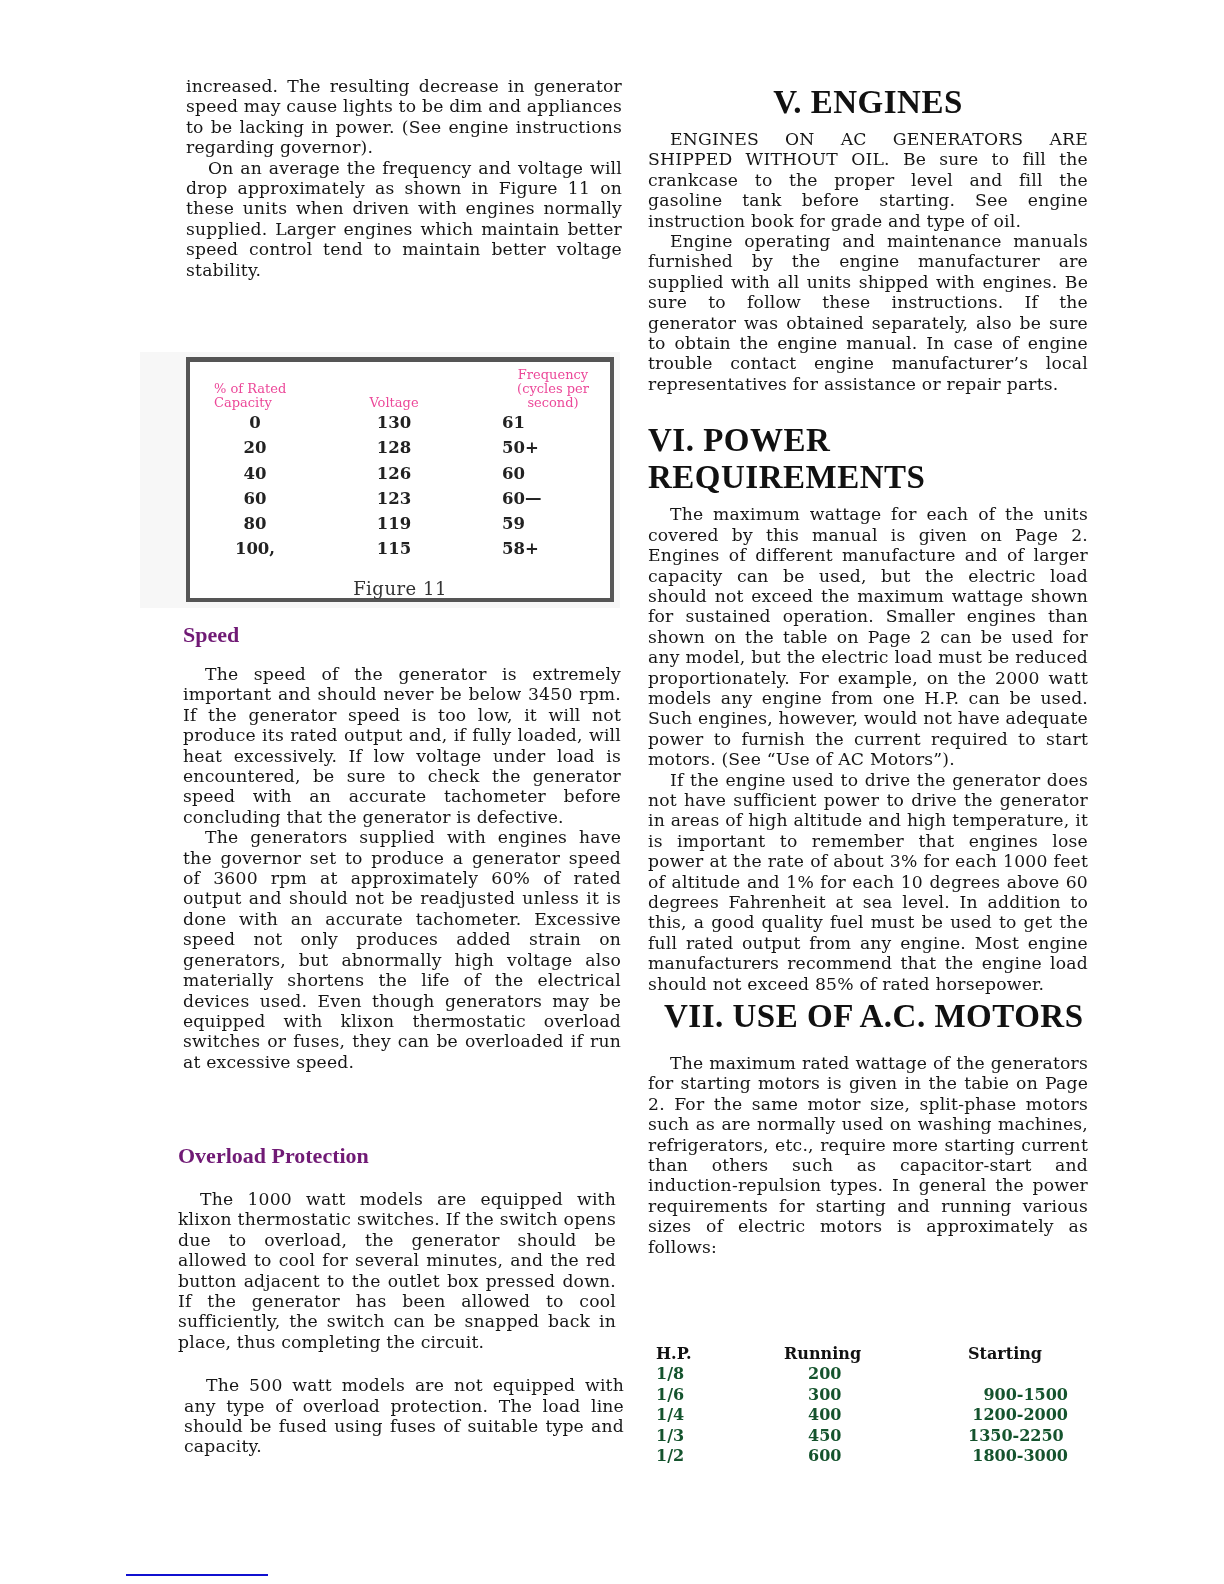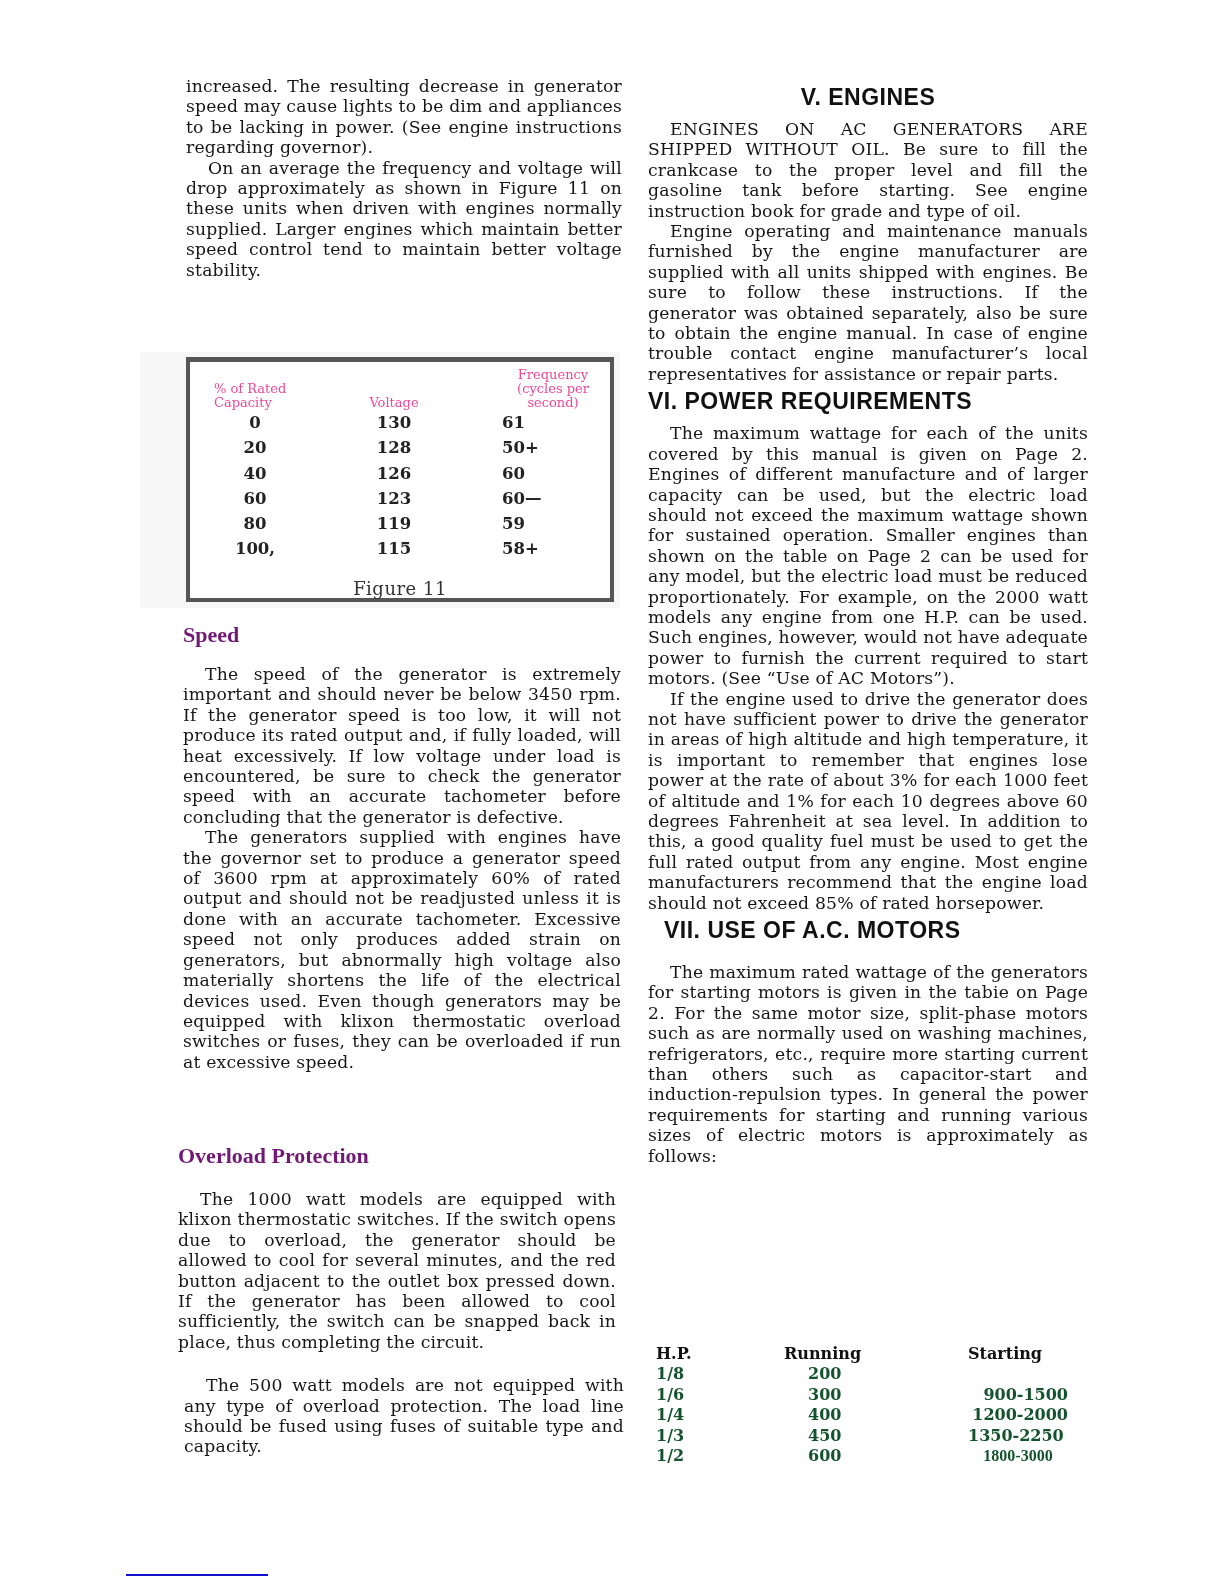--- a/index.html
+++ b/index.html
@@ -1,22 +1,22 @@
 <!DOCTYPE html>
 <html><head>
 <meta charset="utf-8">
 <style>
   html, body { margin:0; padding:0; background:#ffffff; }
   body { width:1224px; height:1584px; position:relative; overflow:hidden; color:#161616;
          font-family:"DejaVu Serif", serif; }
   .col { position:absolute; }
   .p { font-size:17.2px; line-height:20.4px; text-align:justify; margin:0; letter-spacing:0.2px; }
   .ind { text-indent:22px; }
-  .sec-head { font-family:Liberation Sans, sans-serif; font-weight:bold; text-align:center;
-              font-size:23px; letter-spacing:0.5px; margin:0; color:#111; }
+  .sec-head { font-family:Liberation Serif, serif; font-weight:bold; text-align:center;
+              font-size:33px; letter-spacing:0.5px; margin:0; color:#111; }
   .sub-head { font-family:"Liberation Serif", serif; font-weight:bold; font-size:22px; margin:0; color:#701a75; }
   
   .fig { position:absolute; left:186px; top:357px; width:428px; height:245px;
          border:4px solid #555; border-top-width:5px; background:#fff; box-sizing:border-box; }
   .fig-bg { position:absolute; left:140px; top:352px; width:480px; height:256px; background:#f7f7f7; }
   .fig table { position:absolute; left:4px; top:6px; width:410px; border-collapse:collapse;
                font-family:"DejaVu Serif", serif; }
   .fig th { font-weight:normal; font-size:13px; line-height:14px; color:#ec4899; vertical-align:bottom; padding:0; }
   .fig td { font-weight:bold; font-size:16.5px; line-height:25.3px; text-align:center; padding:0; color:#222; }
   .fig .c3 { text-align:left; padding-left:38px; }
@@ -104,21 +104,21 @@
   <div style="height:23px"></div>
   <p class="p ind" style="margin-left:6px; margin-right:-8px;">The 500 watt models are not equipped with any type of overload protection. The load line should be fused using fuses of suitable type and capacity.</p>
 </div>
 
 <div class="col" style="left:648px; top:84px; width:440px;">
   <h2 class="sec-head">V. ENGINES</h2>
   <div style="height:8px"></div>
   <p class="p ind">ENGINES ON AC GENERATORS ARE SHIPPED WITHOUT OIL. Be sure to fill the crankcase to the proper level and fill the gasoline tank before starting. See engine instruction book for grade and type of oil.</p>
   <p class="p ind">Engine operating and maintenance manuals furnished by the engine manufacturer are supplied with all units shipped with engines. Be sure to follow these instructions. If the generator was obtained separately, also be sure to obtain the engine manual. In case of engine trouble contact engine manufacturer’s local representatives for assistance or repair parts.</p>
   <div style="height:4px"></div>
-  <h2 class="sec-head" style="text-align:left;">VI. POWER REQUIREMENTS</h2>
+  <h2 class="sec-head" style="text-align:left;margin-top:24px;">VI. POWER REQUIREMENTS</h2>
   <div style="height:8px"></div>
   <p class="p ind">The maximum wattage for each of the units covered by this manual is given on Page 2. Engines of different manufacture and of larger capacity can be used, but the electric load should not exceed the maximum wattage shown for sustained operation. Smaller engines than shown on the table on Page 2 can be used for any model, but the electric load must be reduced proportionately. For example, on the 2000 watt models any engine from one H.P. can be used. Such engines, however, would not have adequate power to furnish the current required to start motors. (See “Use of AC Motors”).</p>
   <p class="p ind">If the engine used to drive the generator does not have sufficient power to drive the generator in areas of high altitude and high temperature, it is important to remember that engines lose power at the rate of about 3% for each 1000 feet of altitude and 1% for each 10 degrees above 60 degrees Fahrenheit at sea level. In addition to this, a good quality fuel must be used to get the full rated output from any engine. Most engine manufacturers recommend that the engine load should not exceed 85% of rated horsepower.</p>
   <div style="height:4px"></div>
   <h2 class="sec-head" style="text-align:left; padding-left:16px;">VII. USE OF A.C. MOTORS</h2>
   <div style="height:18px"></div>
   <p class="p ind">The maximum rated wattage of the generators for starting motors is given in the tabie on Page 2. For the same motor size, split-phase motors such as are normally used on washing machines, refrigerators, etc., require more starting current than others such as capacitor-start and induction-repulsion types. In general the power requirements for starting and running various sizes of electric motors is approximately as follows:</p>
 </div>
 
 <table class="hp">
@@ -146,18 +146,18 @@
         <td class="c" style="text-align: right;">1200-2000</td>
       </tr>
       <tr>
         <td class="a">1/3</td>
         <td class="b" style="padding-left: 24px;">450</td>
         <td class="c" style="text-align: left;">1350-2250</td>
       </tr>
       <tr>
         <td class="a">1/2</td>
         <td class="b" style="padding-left: 24px;">600</td>
-        <td class="c" style="text-align: center; font-family: Liberation Serif, serif;">1800-3000</td>
+        <td class="c" style="text-align: right;">1800-3000</td>
       </tr>
     </tbody>
 </table>
 
 <div class="footline"></div>
 
 </body></html>

